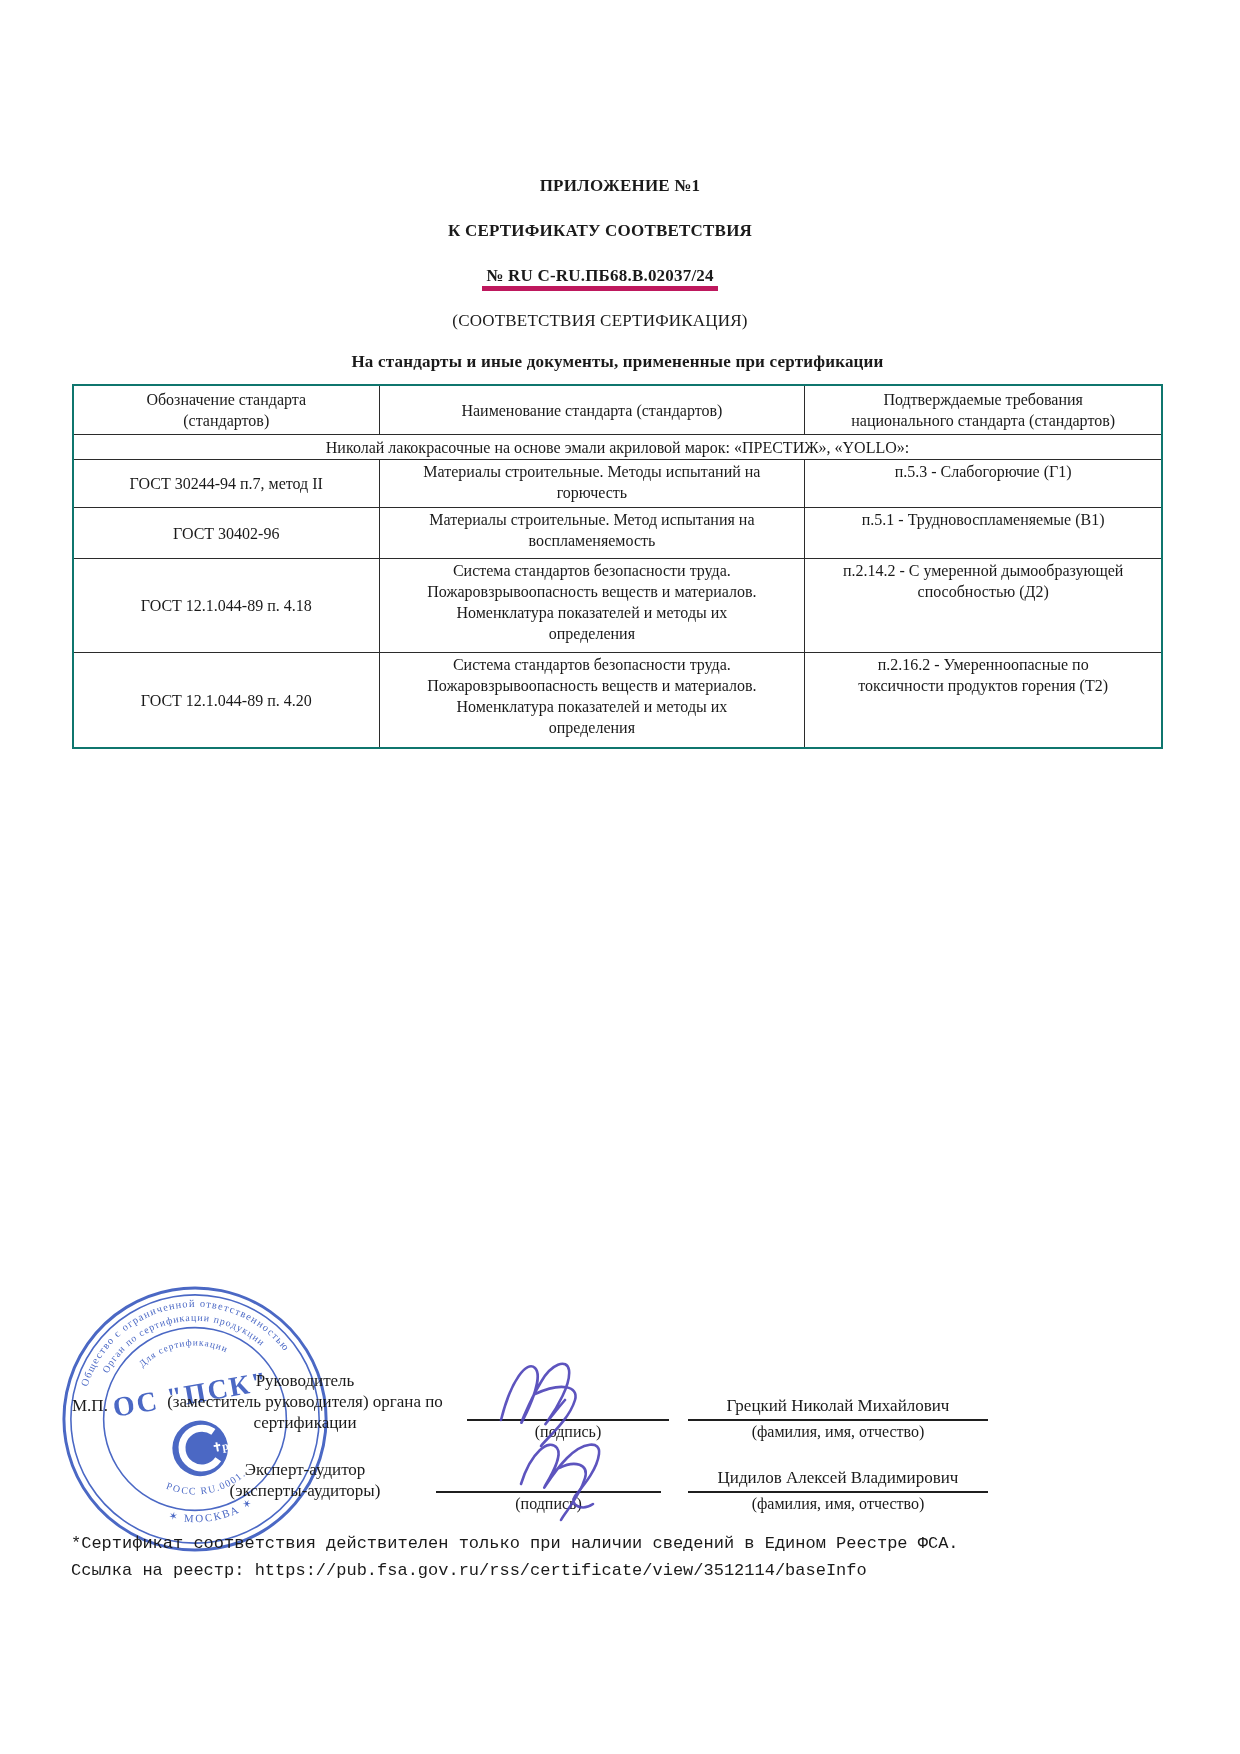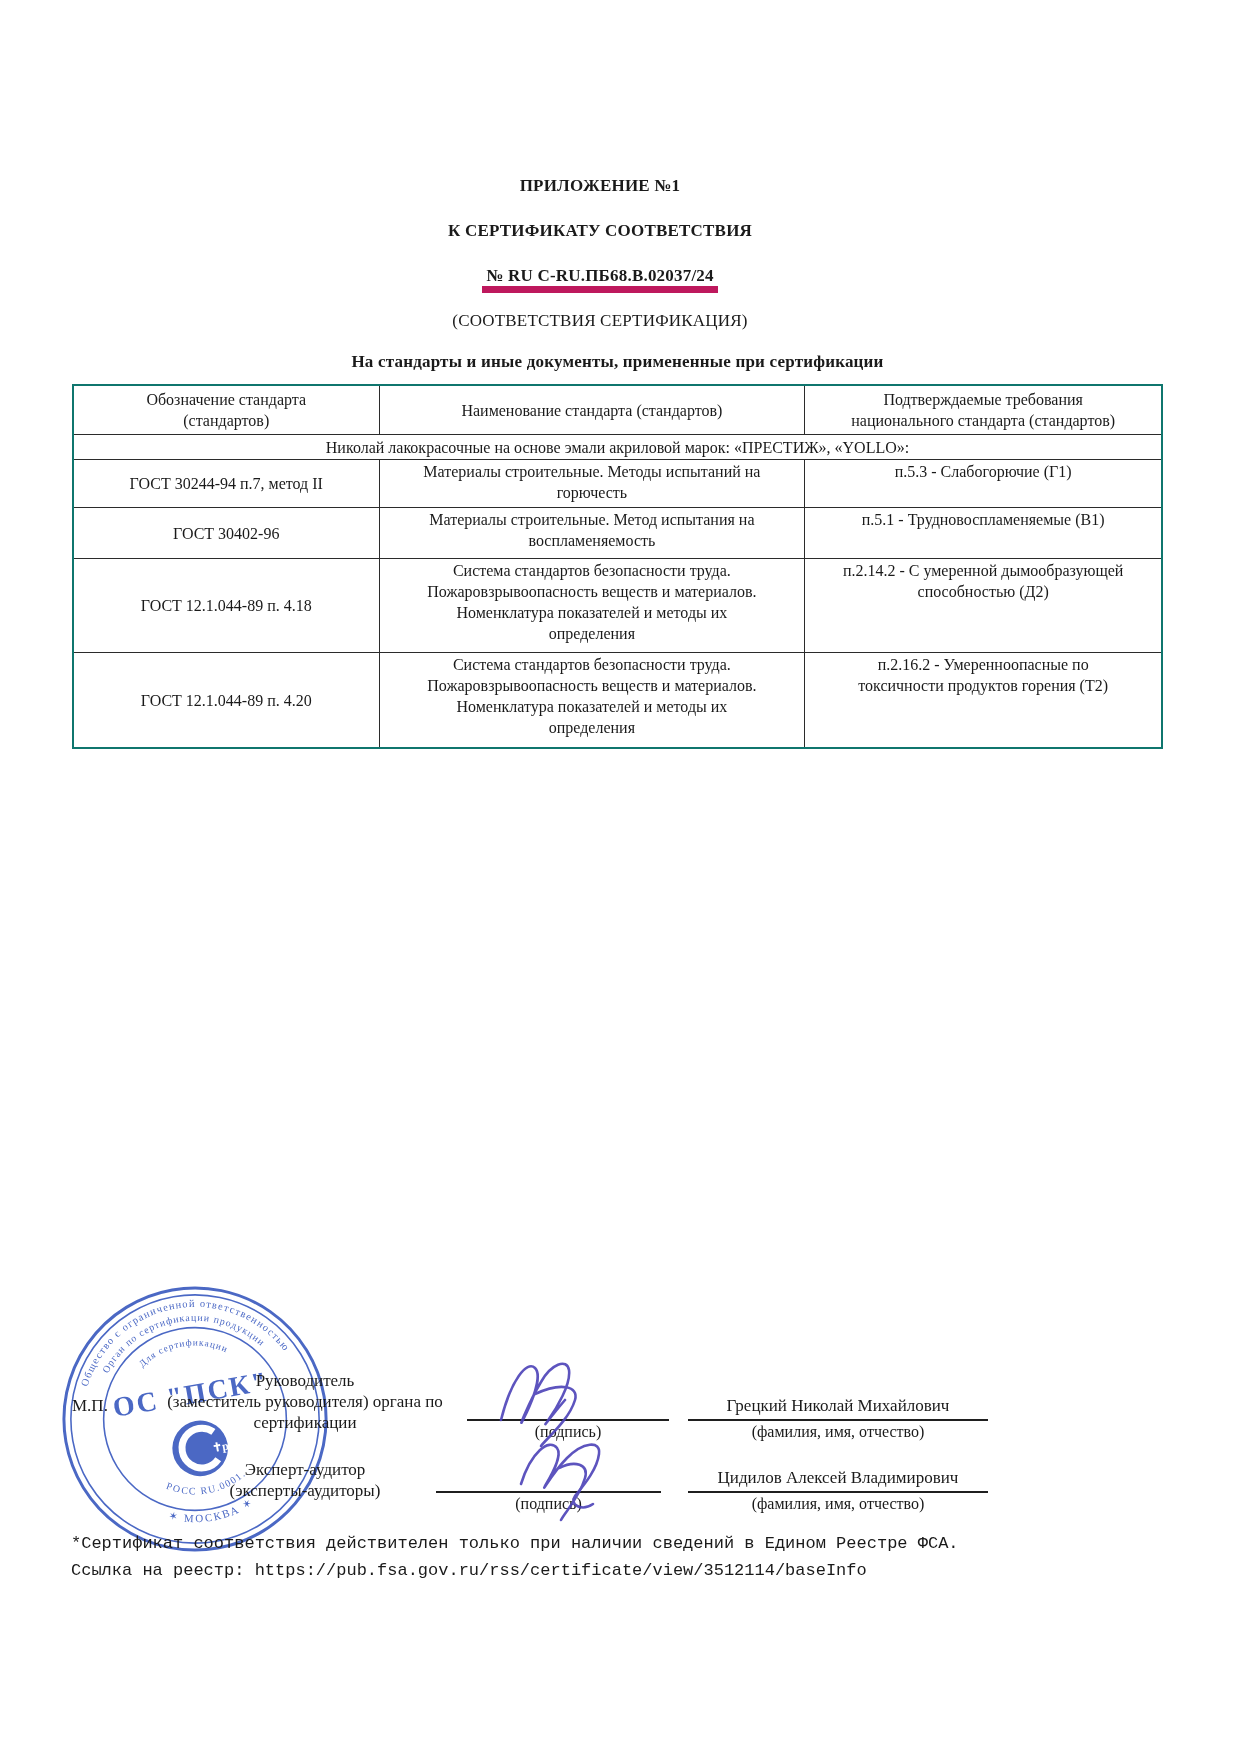--- a/index.html
+++ b/index.html
@@ -9,24 +9,24 @@
     background:#ffffff;
     font-family:"Liberation Serif","DejaVu Serif",serif;
     color:#1a1a1a;
     overflow:hidden;
   }
   .centered-line{
     position:absolute;left:0;width:1200px;
     text-align:center;font-size:17px;font-weight:bold;
     letter-spacing:.2px;
   }
-  .t1{top:176px;}
+  .t1{top:176px;padding-left:20px;}
   .t2{top:221px;}
   .t3{top:266px;}
-  .t3 .underline{border-bottom:7px solid #be185d;padding:0 4px 1px 4px;}
+  .t3 .underline{border-bottom:5px solid #be185d;padding:0 4px 1px 4px;}
   .t4{top:311px;font-weight:normal;}
   .t5{top:352px;left:72px;width:1091px;text-align:center;}
 
   table.std{
     position:absolute;left:72px;top:384px;width:1091px;
     border-collapse:collapse;
     font-size:16px;line-height:21px;
     table-layout:fixed;
   }
   table.std,table.std th,table.std td{border:1px solid #2b2b2b;}

